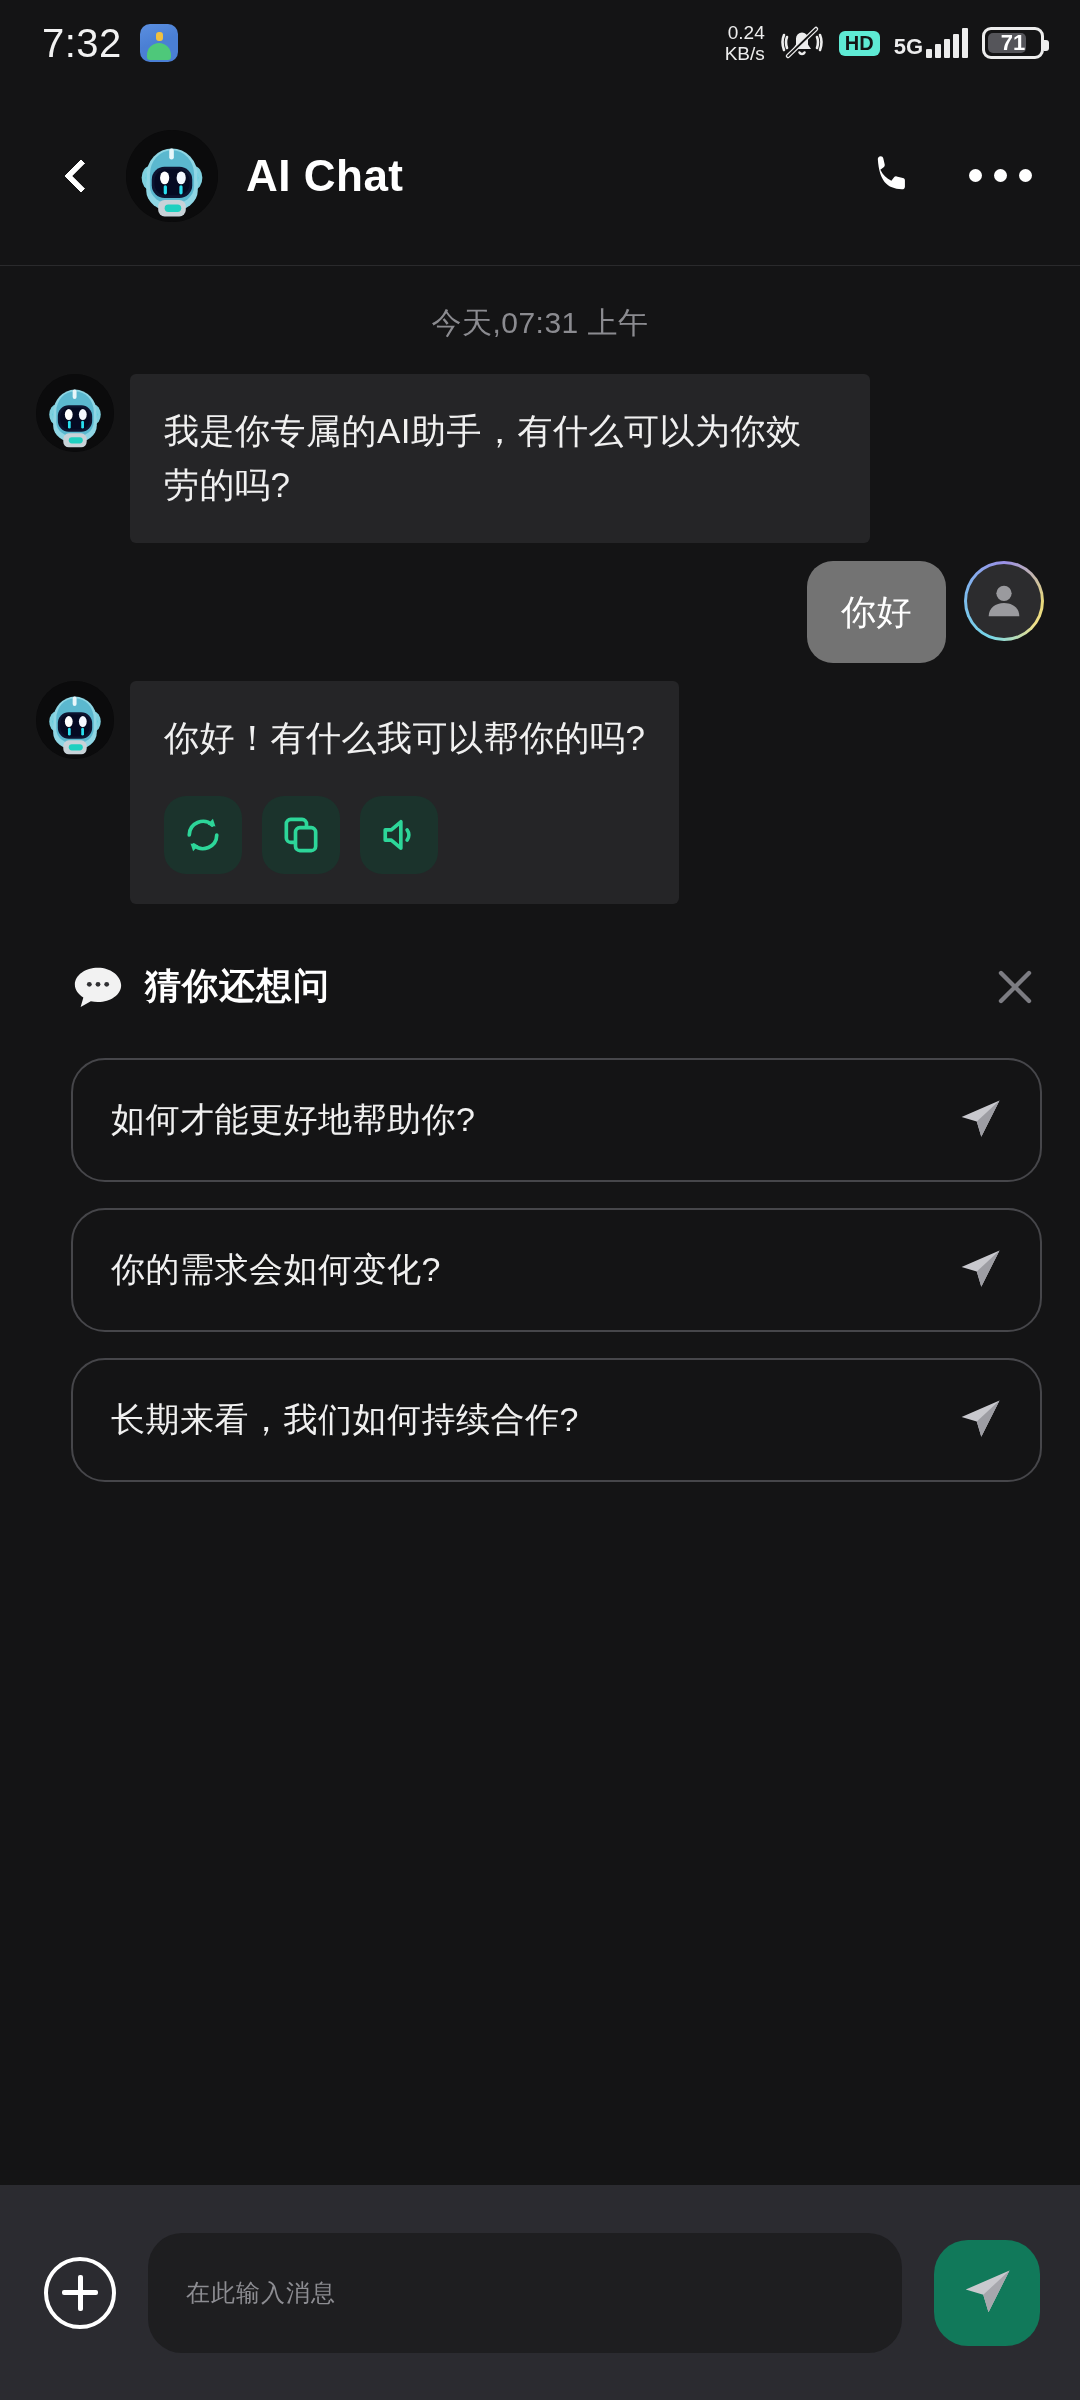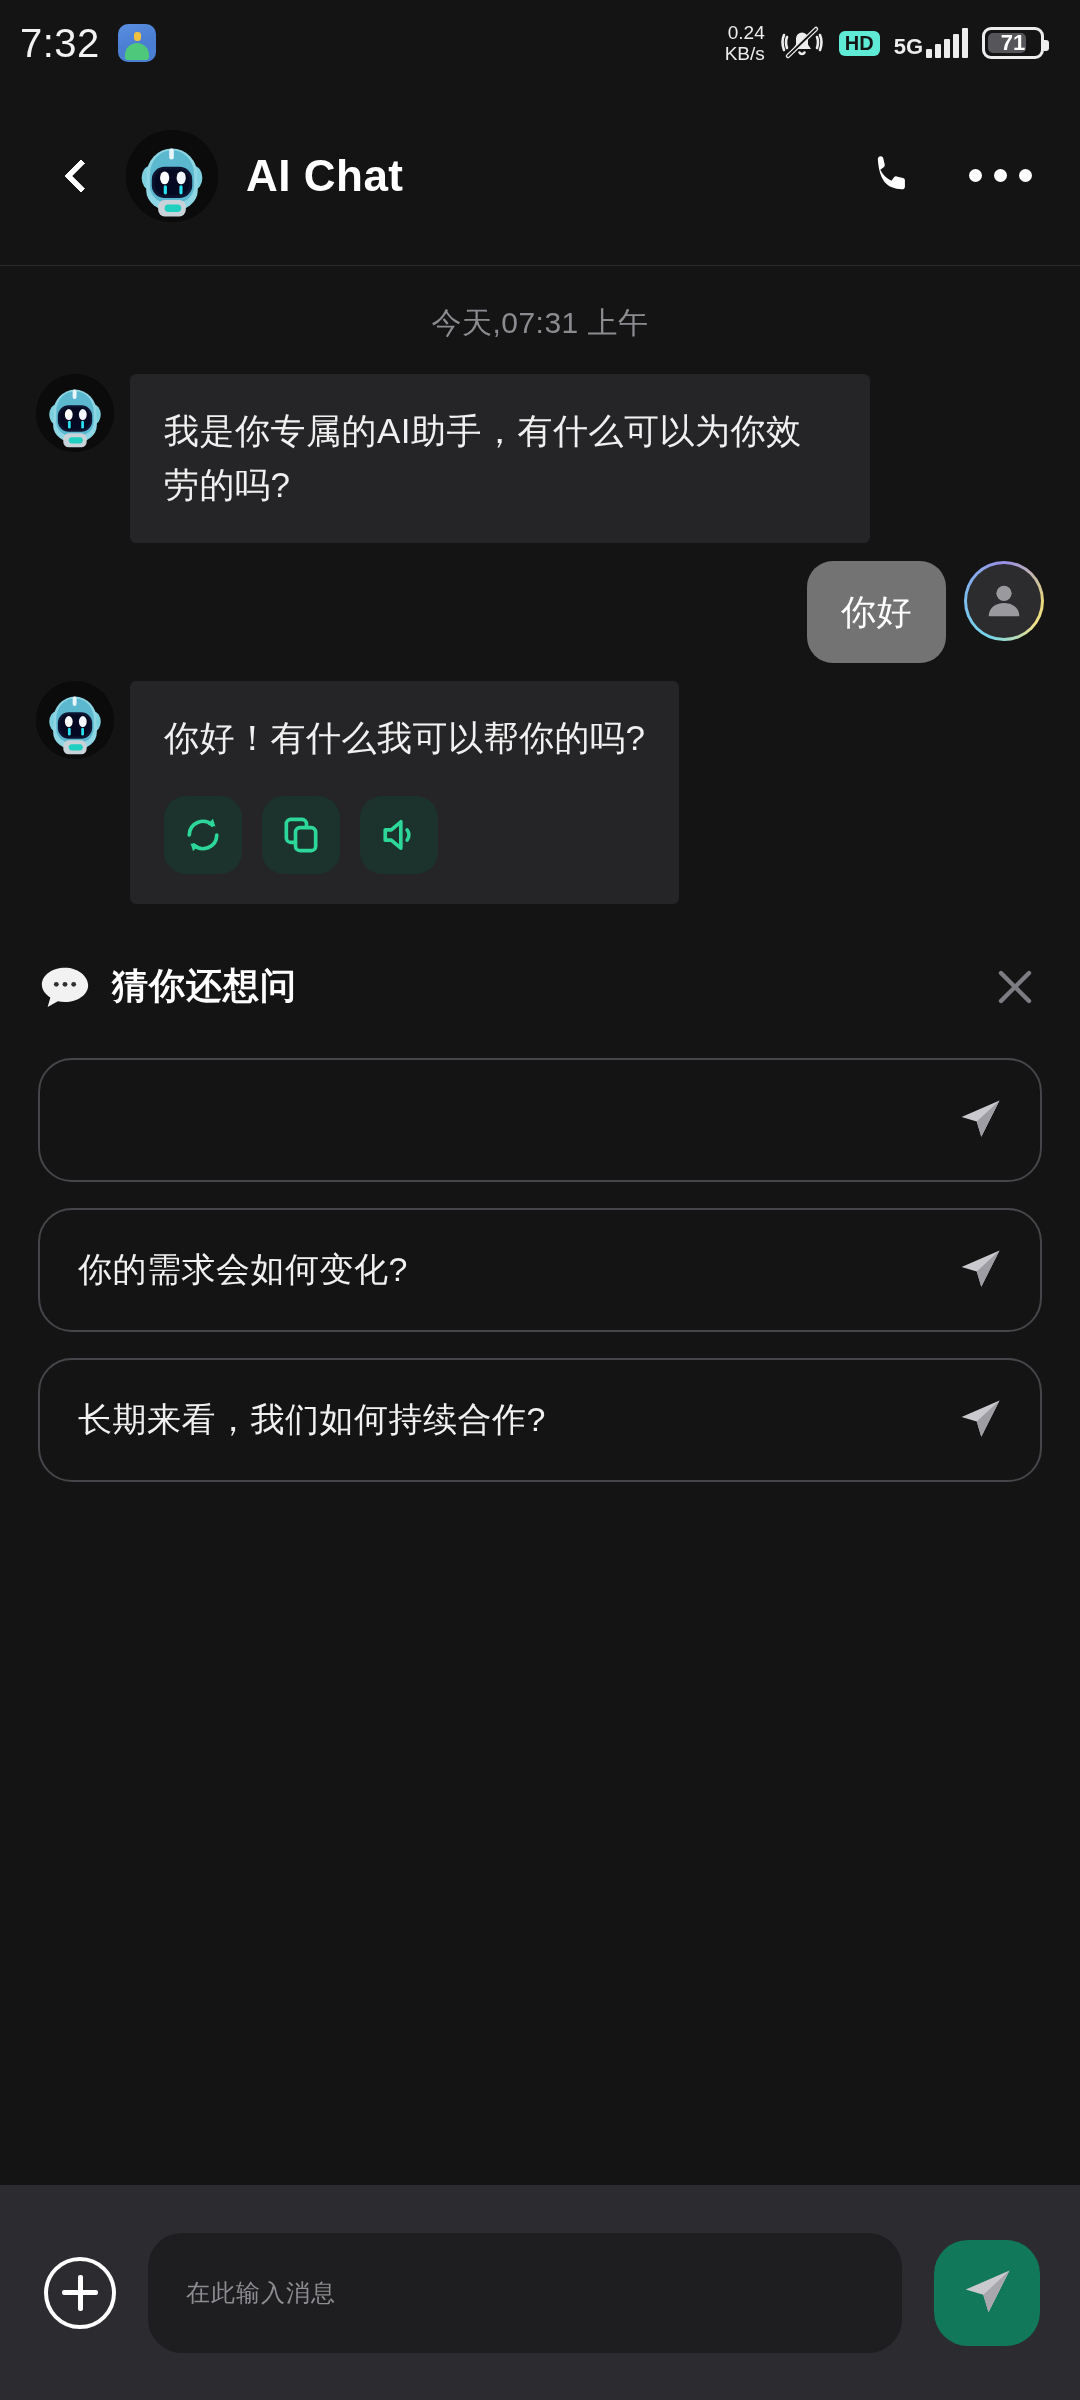--- a/index.html
+++ b/index.html
@@ -8,21 +8,21 @@
     background: #0f0f10;
     font-family: "Liberation Sans", "DejaVu Sans", sans-serif;
     overflow: hidden;
   }
   .phone { position: relative; width: 1080px; height: 2400px; background: #141415; }
 
   
   .statusbar {
     position: absolute; top: 0; left: 0; width: 1080px; height: 86px;
     background: #141415; display: flex; align-items: center;
-    padding: 0 36px 0 20px;
+    padding: 0 36px 0 42px;
   }
   .sb-left { display: flex; align-items: center; gap: 18px; }
   .sb-clock { color: #f2f2f2; font-size: 40px; font-weight: 500; letter-spacing: .5px; }
   .sb-appicon {
     width: 38px; height: 38px; border-radius: 10px;
     background: linear-gradient(160deg,#5b8fe0 0%,#4a7fd4 48%,#4a7fd4 100%);
     position: relative; overflow: hidden; flex: none;
   }
   .sb-appicon::after {
     content: ""; position: absolute; left: 7px; bottom: 2px;
@@ -111,21 +111,21 @@
     display: flex; align-items: center; justify-content: center;
   }
 
   .actions { display: flex; gap: 20px; margin-top: 30px; }
   .act-btn {
     width: 78px; height: 78px; border-radius: 22px; background: #1b332c;
     display: flex; align-items: center; justify-content: center;
   }
 
   
-  .sugg { padding: 24px 38px 0; }
+  .sugg { padding: 24px 38px 0; margin-left: 33px; }
   .sugg-head { display: flex; align-items: center; padding: 14px 0 18px; }
   .sugg-title { color: #ffffff; font-size: 36px; font-weight: 700; margin-left: 20px; letter-spacing: 1px; }
   .sugg-close { margin-left: auto; width: 54px; height: 54px; display: flex; align-items: center; justify-content: center; }
   .chip {
     display: flex; align-items: center; border: 2px solid #46464a; border-radius: 34px;
     height: 124px; padding: 0 34px 0 38px; margin-top: 26px; background: #141415;
   }
   .chip .label { color: #f0f0f0; font-size: 34px; letter-spacing: .5px; }
   .chip .send { margin-left: auto; }
 
@@ -337,20 +337,21 @@
           <svg width="48" height="48" viewBox="0 0 24 24">
             <g stroke="#7c7c82" stroke-width="2.2" stroke-linecap="round">
               <line x1="5" y1="5" x2="19" y2="19"></line>
               <line x1="19" y1="5" x2="5" y2="19"></line>
             </g>
           </svg>
         </div>
       </div>
 
       <div class="chip">
+        <div class="label">如何才能更好地帮助你?</div>
         <svg class="send" width="52" height="52" viewBox="0 0 24 24">
           <path d="M21 3L3.5 10.6l7 2.1 2.1 7z" fill="#c9c9ce"></path>
           <path d="M21 3l-8.4 16.7-2.1-7z" fill="#9d9da3"></path>
         </svg>
       </div>
 
       <div class="chip">
         <div class="label">你的需求会如何变化?</div>
         <svg class="send" width="52" height="52" viewBox="0 0 24 24">
           <path d="M21 3L3.5 10.6l7 2.1 2.1 7z" fill="#c9c9ce"></path>

